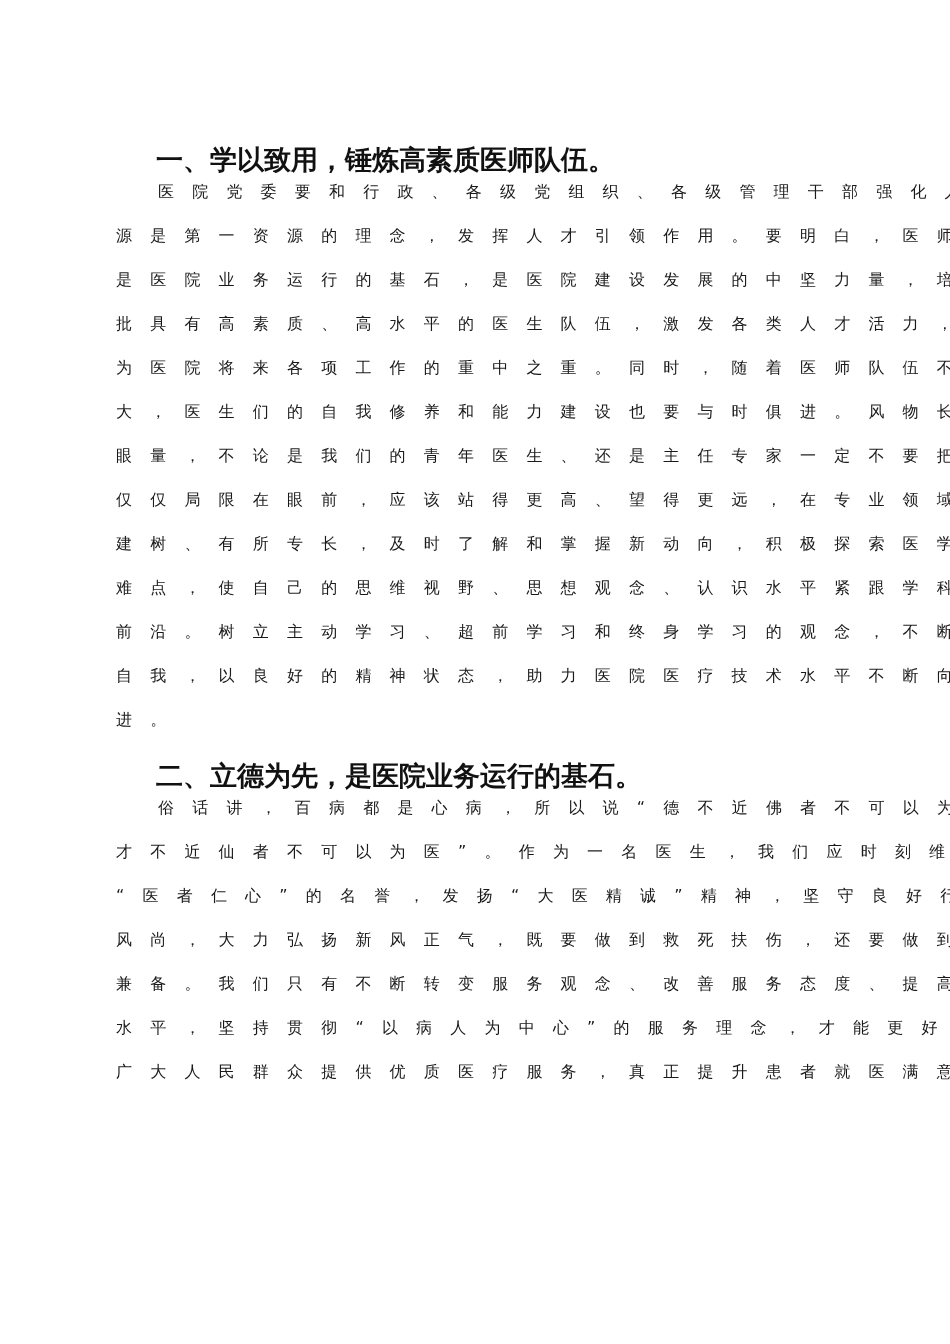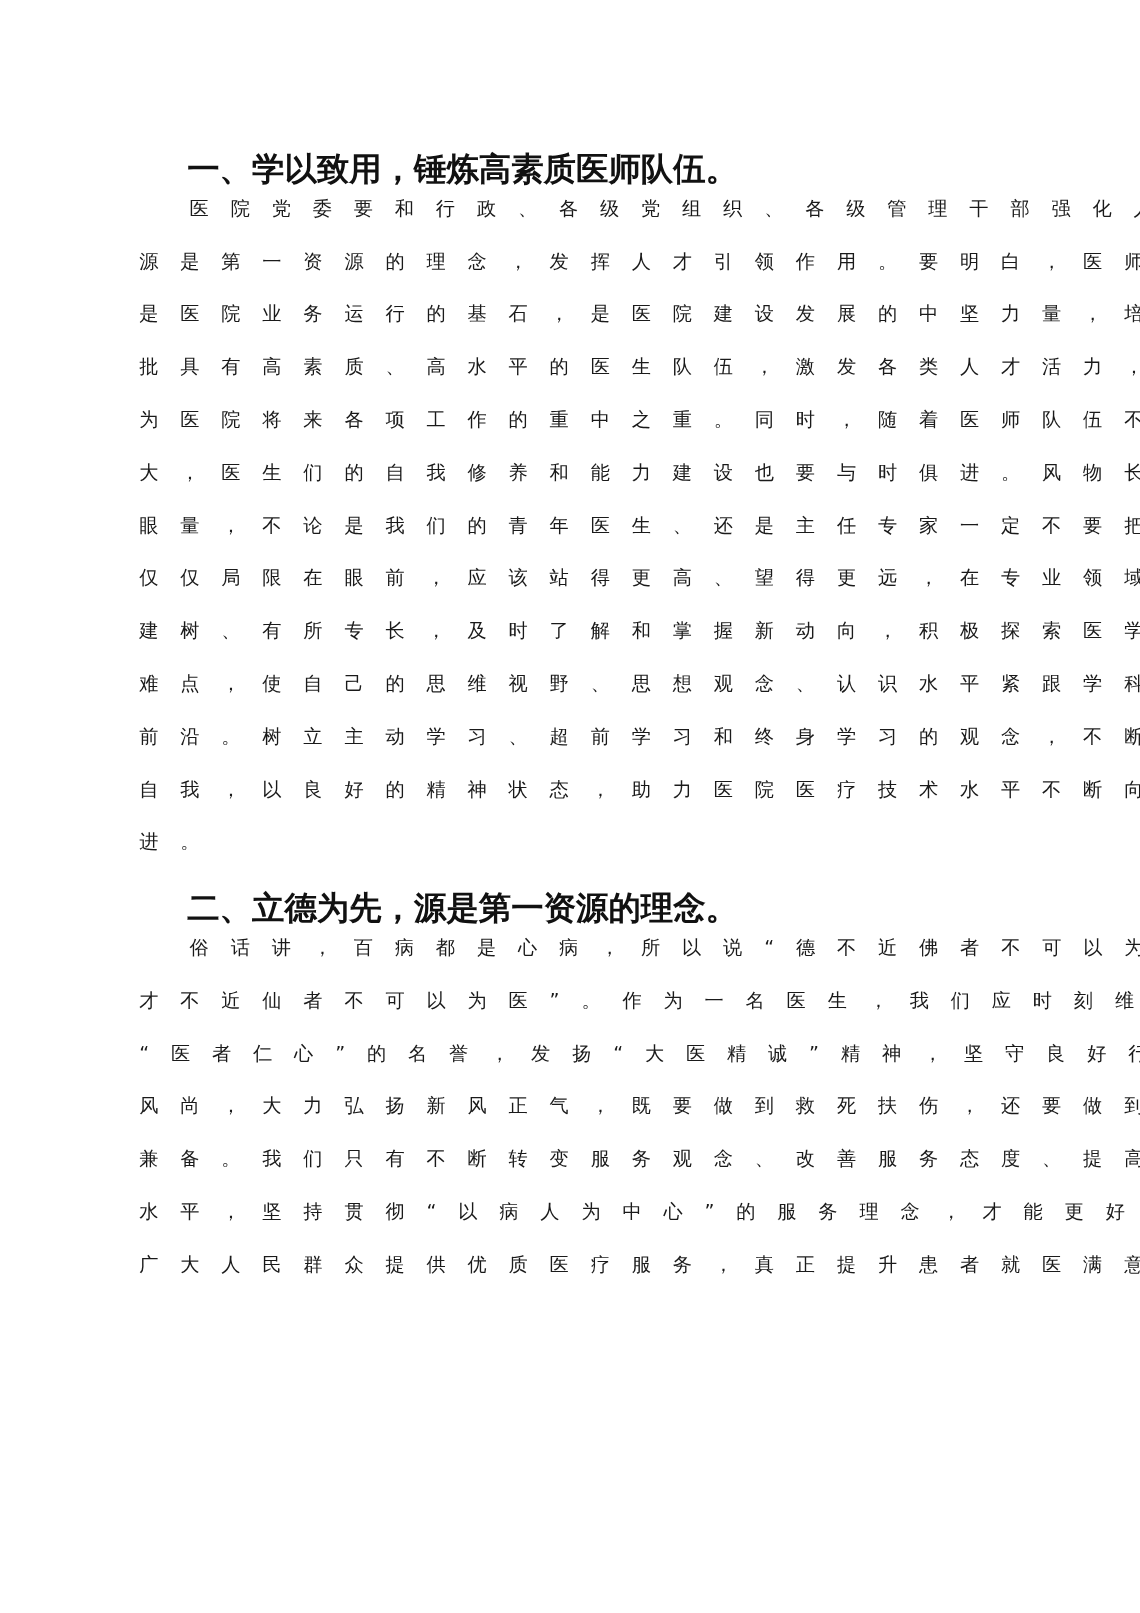--- a/index.html
+++ b/index.html
@@ -11,21 +11,21 @@
     width: 950px;
     height: 1344px;
     position: relative;
     overflow: hidden;
     font-family: "DejaVu Sans", "Liberation Sans", sans-serif;
     color: #1a1a1a;
   }
   .page {
     position: absolute;
     left: 116px;
-    top: 120px;
+    top: 138px;
     width: 710px;
   }
   .heading {
     font-size: 27px;
     font-weight: bold;
     line-height: 44px;
     height: 44px;
     padding-left: 40px;
     letter-spacing: 0px;
     white-space: nowrap;
@@ -56,21 +56,21 @@
     <span class="line">大，医生们的自我修养和能力建设也要与时俱进。风物长宜放</span>
     <span class="line">眼量，不论是我们的青年医生、还是主任专家一定不要把目光</span>
     <span class="line">仅仅局限在眼前，应该站得更高、望得更远，在专业领域有所</span>
     <span class="line">建树、有所专长，及时了解和掌握新动向，积极探索医学热点</span>
     <span class="line">难点，使自己的思维视野、思想观念、认识水平紧跟学科发展</span>
     <span class="line">前沿。树立主动学习、超前学习和终身学习的观念，不断完善</span>
     <span class="line">自我，以良好的精神状态，助力医院医疗技术水平不断向前推</span>
     <span class="line">进。</span>
   </div>
 
-  <div class="heading">二、立德为先，源是第一资源的理念。</div>
+  <div class="heading">二、立德为先，是医院业务运行的基石。</div>
   <div>
     <span class="line indent">俗话讲，百病都是心病，所以说“德不近佛者不可以为医，</span>
     <span class="line">才不近仙者不可以为医”。作为一名医生，我们应时刻维护</span>
     <span class="line">“医者仁心”的名誉，发扬“大医精诚”精神，坚守良好行业</span>
     <span class="line">风尚，大力弘扬新风正气，既要做到救死扶伤，还要做到德才</span>
     <span class="line">兼备。我们只有不断转变服务观念、改善服务态度、提高服务</span>
     <span class="line">水平，坚持贯彻“以病人为中心”的服务理念，才能更好地为</span>
     <span class="line">广大人民群众提供优质医疗服务，真正提升患者就医满意度，</span>
   </div>
 

